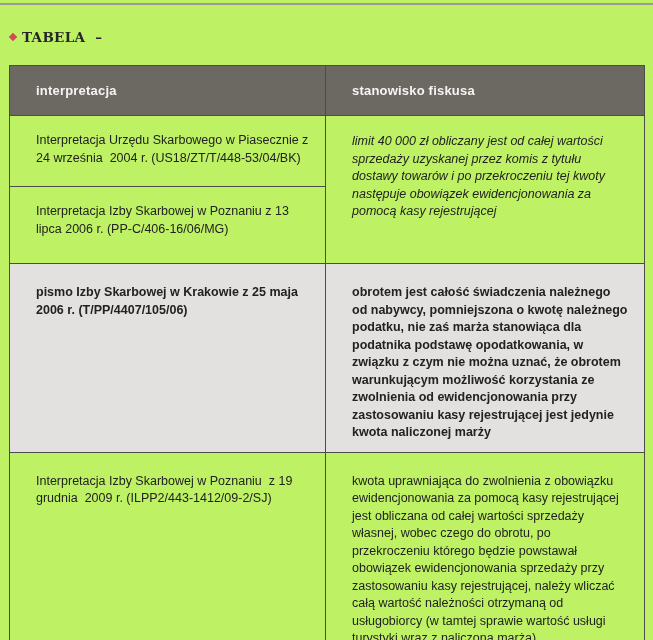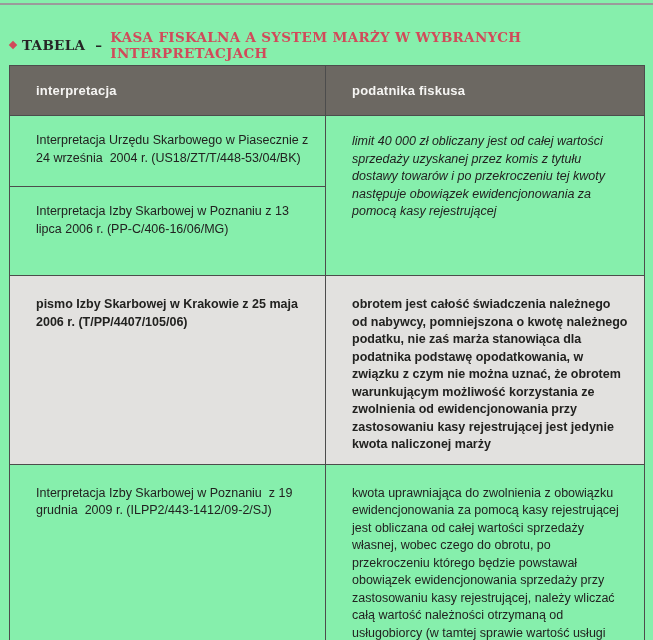--- a/index.html
+++ b/index.html
@@ -6,64 +6,63 @@
     --accent-red:#d14a5a;
     --header-bg:#6c6862;
     --alt-row-bg:#e2e1df;
     --border:#4c4c4c;
     --top-rule:#9b9b9b;
     --text:#222220;
   }
   *{margin:0;padding:0;box-sizing:border-box;}
   html,body{width:653px;height:640px;background:#ffffff;overflow:hidden;}
   body{font-family:"Liberation Sans",sans-serif;color:var(--text);}
-  .page{position:relative;width:653px;height:640px;background:#86efac;}
+  .page{position:relative;width:653px;height:640px;background:#bef264;}
   .top-rule{position:absolute;top:3px;left:0;width:653px;height:2px;background:var(--top-rule);}
   .caption{position:absolute;top:29px;left:10px;display:flex;align-items:center;
            font-family:"DejaVu Serif",serif;font-weight:bold;font-size:13.5px;letter-spacing:.3px;}
   .bullet{width:6px;height:6px;background:var(--accent-red);transform:rotate(45deg);
           display:inline-block;margin-right:6px;flex:0 0 auto;}
   .caption-label{color:#262626;}
   .caption-dash{color:#262626;margin:0 8px 0 10px;}
   .caption-title{color:var(--accent-red);}
   table.tbl{position:absolute;top:65px;left:9px;width:635px;border-collapse:collapse;table-layout:fixed;padding-left:30px;}
   .tbl th,.tbl td{border:1px solid var(--border);vertical-align:top;text-align:left;}
   .tbl th{height:50px;background:var(--header-bg);color:#f6f5f3;vertical-align:middle;
           font-size:13px;font-weight:bold;letter-spacing:.2px;padding:0 0 0 26px;}
   .col1{width:316px;}
   .col2{width:319px;}
   .tbl td{font-size:12.5px;line-height:17.5px;padding:16px 16px 10px 26px;white-space:pre-wrap;}
   tr.r1 td.c1{height:71px;margin-top:8px;}
-  tr.r2 td.c1{height:89px;margin-top:32px;}
+  tr.r2 td.c1{height:77px;margin-top:32px;}
   tr.r3 td{height:175px;background:var(--alt-row-bg);padding-top:20px;font-weight:bold;}
   tr.r4 td{height:189px;padding-top:20px;}
   td.merged{padding-top:17px;font-style:italic;}
 </style>
 </head>
 <body>
 
 <div class="page">
   <div class="top-rule"></div>
 
   <div class="caption">
     <span class="bullet"></span>
     <span class="caption-label">TABELA</span>
     <span class="caption-dash">–</span>
-    <span class="caption-title">KASA FISKALNA A SYSTEM MARŻY W WYBRANYCH INTERPRETACJACH</span>
   </div>
 
   <table class="tbl">
     <colgroup>
       <col class="col1">
       <col class="col2">
     </colgroup>
     <thead>
       <tr>
         <th>interpretacja</th>
-        <th>podatnika fiskusa</th>
+        <th>stanowisko fiskusa</th>
       </tr>
     </thead>
     <tbody>
       <tr class="r1">
         <td class="c1">Interpretacja Urzędu Skarbowego w Piasecznie z 24 września  2004 r. (US18/ZT/T/448-53/04/BK)</td>
         <td class="c2 merged" rowspan="2">limit 40 000 zł obliczany jest od całej wartości sprzedaży uzyskanej przez komis z tytułu dostawy towarów i po przekroczeniu tej kwoty następuje obowiązek ewidencjonowania za pomocą kasy rejestrującej</td>
       </tr>
       <tr class="r2">
         <td class="c1">Interpretacja Izby Skarbowej w Poznaniu z 13 lipca 2006 r. (PP-C/406-16/06/MG)</td>
       </tr>

